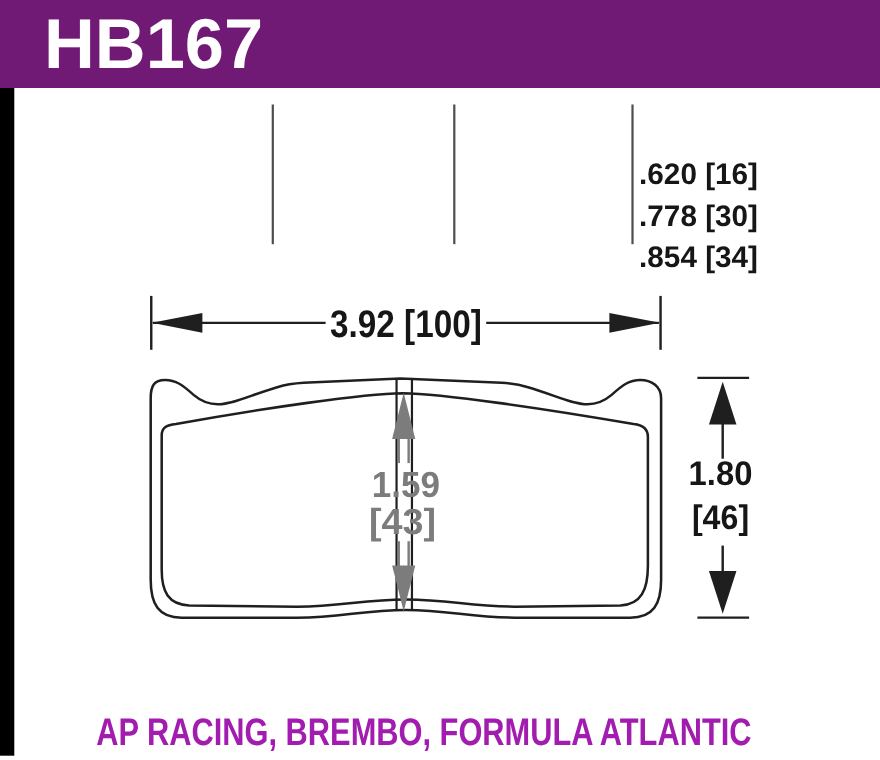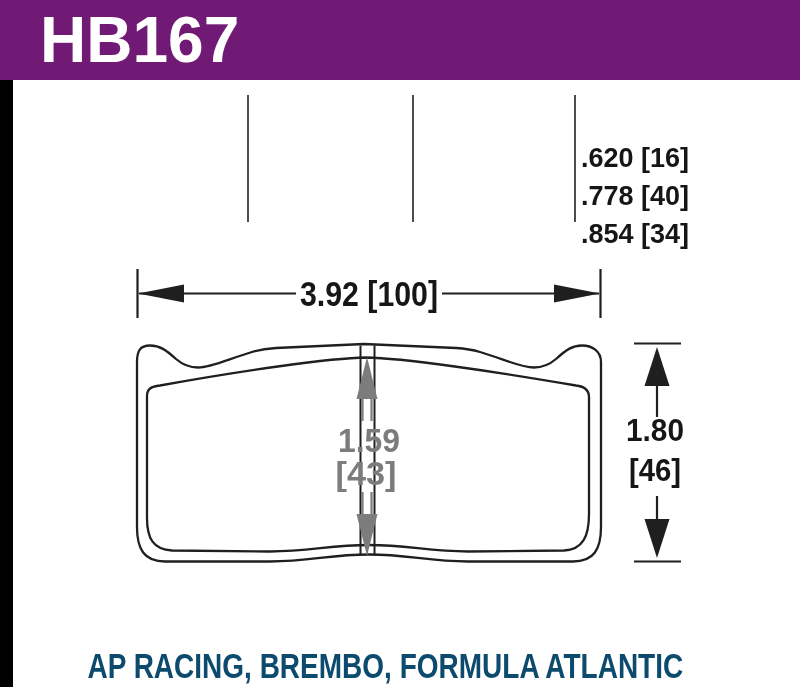--- a/index.html
+++ b/index.html
@@ -24,21 +24,21 @@
   .divider{position:absolute;top:95px;width:2px;height:127px;background:#4d4d4d;}
   .d1{left:247px}
   .d2{left:412px}
   .d3{left:574px}
   .drawing{position:absolute;left:0;top:240px;}
   .dimtext{font-family:"Liberation Sans",sans-serif;font-weight:bold;}
   .dimtext.black{fill:#161616;}
   .dimtext.gray{fill:#7c7c7c;}
   .applications{
     position:absolute;left:13px;top:646px;width:628px;text-align:center;
-    font-size:35px;font-weight:bold;color:#0c4a6e;white-space:nowrap;
+    font-size:35px;font-weight:bold;color:#a21caf;white-space:nowrap;
   }
   .applications span{display:inline-block;transform:scaleX(0.8);transform-origin:center;}
 </style>
 </head>
 <body>
 
 <div class="stage">
 
   <div class="left-border"></div>
 
@@ -48,21 +48,21 @@
 
   <div class="compounds">
   </div>
 
   <div class="divider d1"></div>
   <div class="divider d2"></div>
   <div class="divider d3"></div>
 
   <div class="thicknesses">
     <div>.620 [16]</div>
-    <div>.778 [40]</div>
+    <div>.778 [30]</div>
     <div>.854 [34]</div>
   </div>
 
   <svg class="drawing" width="800" height="360" viewBox="0 240 800 360">
 
     <g stroke="#1f1f1f" stroke-width="2.2" fill="#1f1f1f">
       <line x1="137.5" y1="269" x2="137.5" y2="318"></line>
       <line x1="600.5" y1="269" x2="600.5" y2="318"></line>
       <line x1="139" y1="293.5" x2="296" y2="293.5"></line>
       <line x1="442" y1="293.5" x2="599" y2="293.5"></line>

